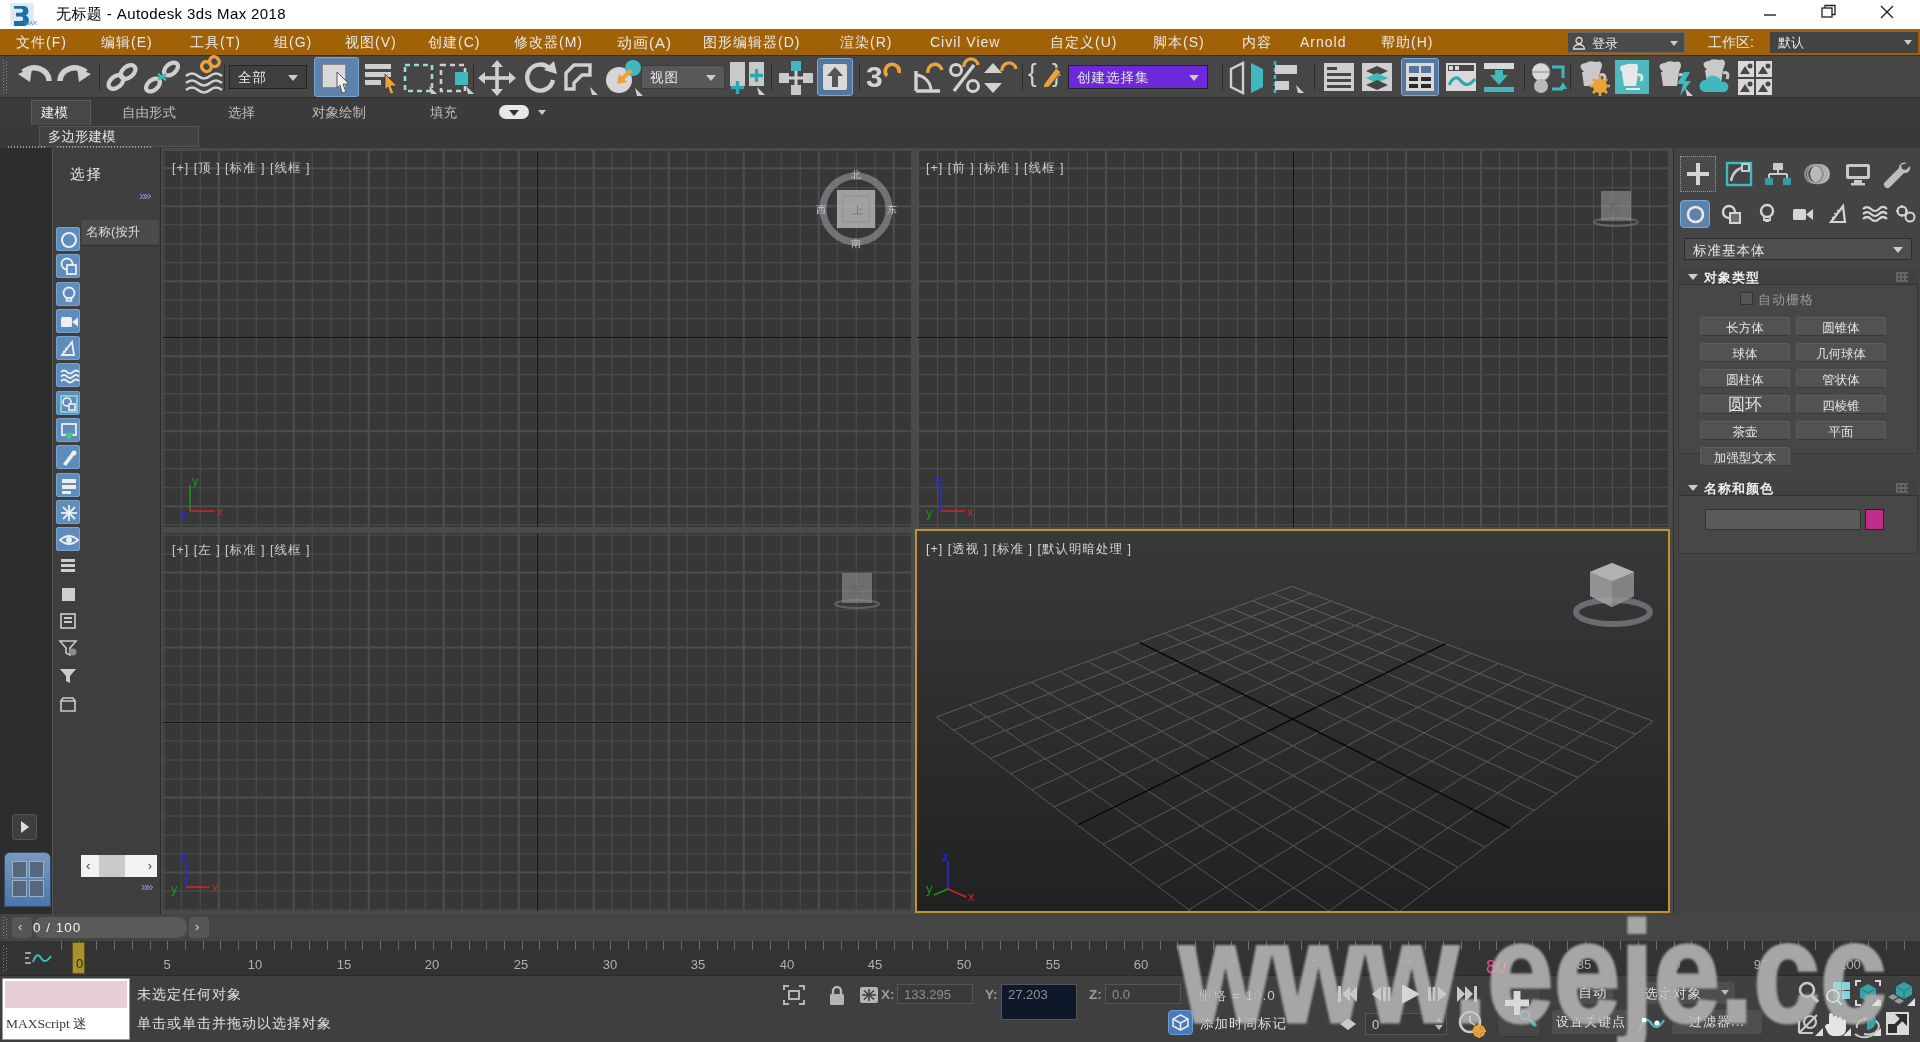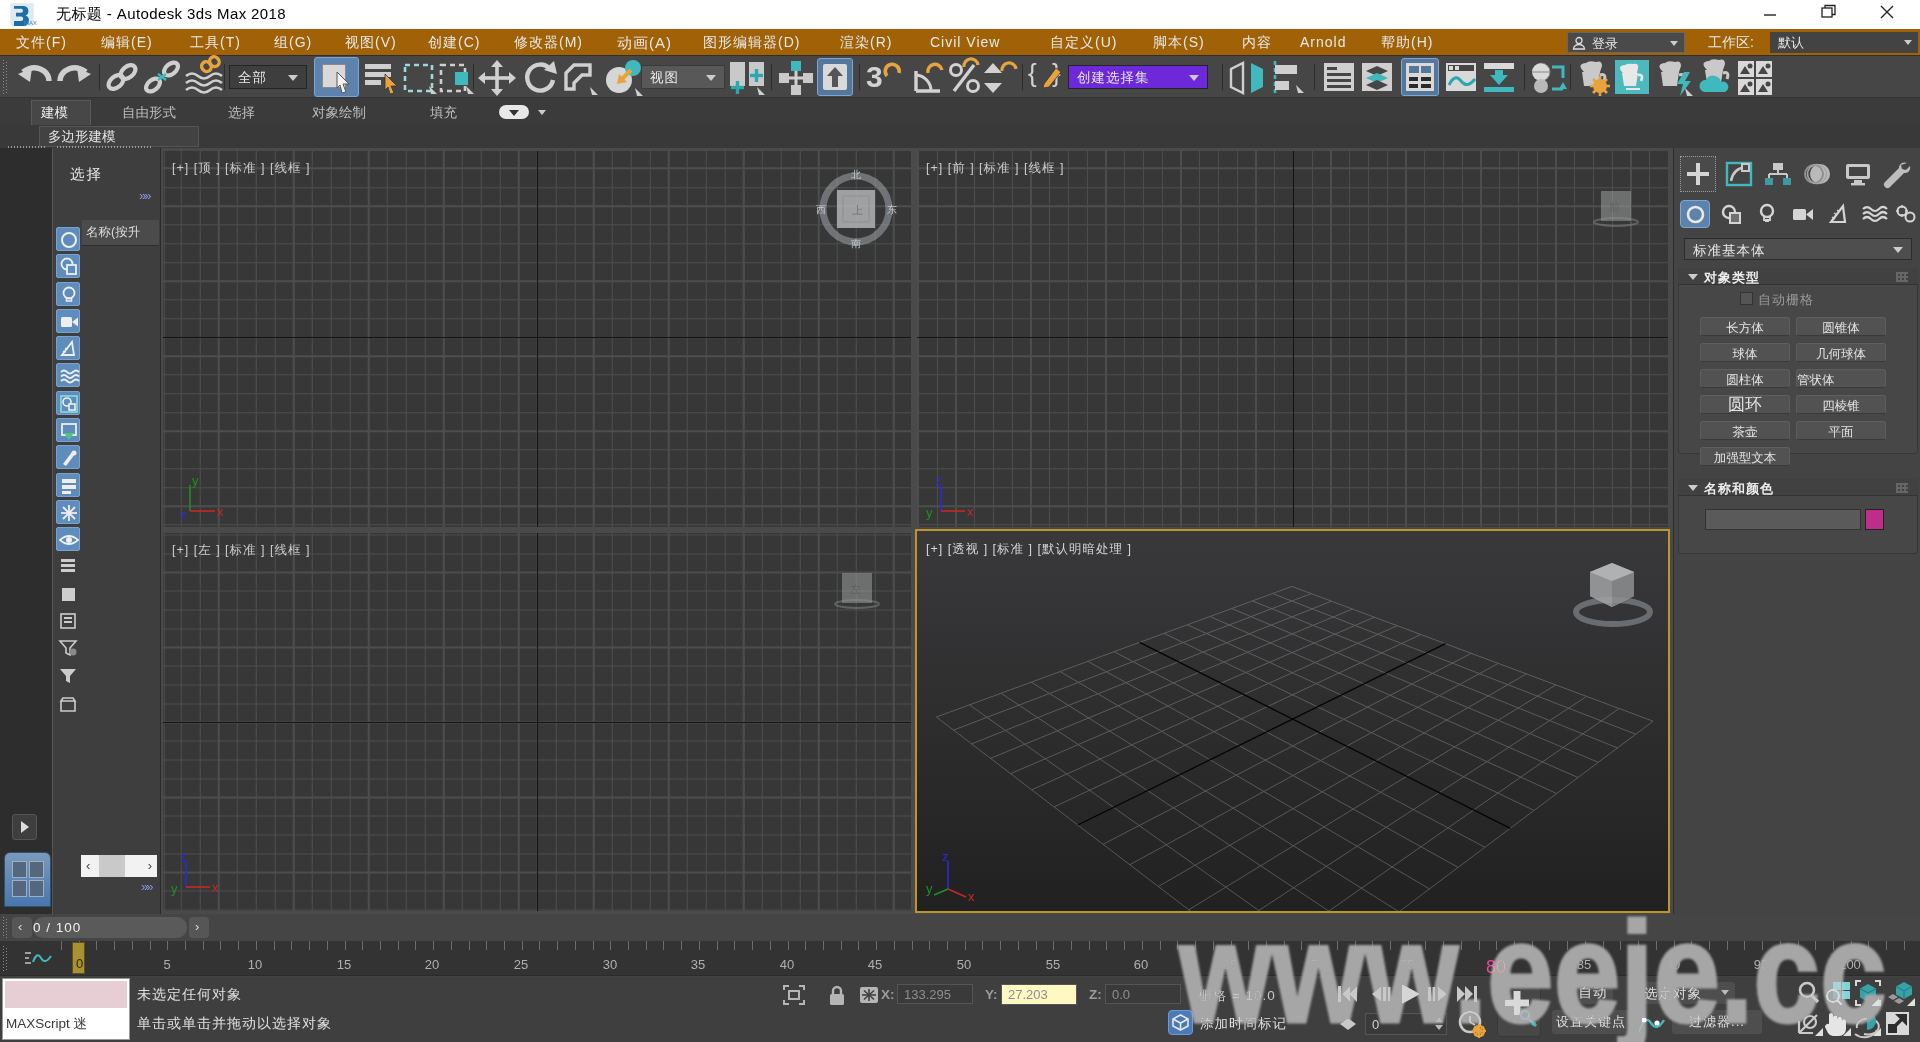--- a/index.html
+++ b/index.html
@@ -705,21 +705,21 @@
     <div class="tx" style="left:30px;top:121px;font-size:13px;font-weight:bold;color:#ececec;letter-spacing:1px">对象类型</div>
     <div class="ab" style="left:222px;top:124px;width:12px;height:10px;background:repeating-linear-gradient(to right,#777 0 2px,transparent 2px 4px),repeating-linear-gradient(to bottom,#777 0 2px,transparent 2px 4px);opacity:.7"></div>
     <div class="ab" style="left:66px;top:144px;width:13px;height:13px;background:#555;border:1px solid #333"></div>
     <div class="tx" style="left:84px;top:143px;font-size:13px;color:#989898;letter-spacing:1px">自动栅格</div>
     <div id="objbtns">
         <div class="ab" style="left:26px;top:169px;width:90px;height:19px;background:#525252;border:1px solid #5e5e5e;border-bottom-color:#3a3a3a;border-radius:3px;text-align:center"><span style="font-size:12.5px;color:#e3e3e3;line-height:18px">长方体</span></div>
         <div class="ab" style="left:122px;top:169px;width:90px;height:19px;background:#525252;border:1px solid #5e5e5e;border-bottom-color:#3a3a3a;border-radius:3px;text-align:center"><span style="font-size:12.5px;color:#e3e3e3;line-height:18px">圆锥体</span></div>
         <div class="ab" style="left:26px;top:195px;width:90px;height:19px;background:#525252;border:1px solid #5e5e5e;border-bottom-color:#3a3a3a;border-radius:3px;text-align:center"><span style="font-size:12.5px;color:#e3e3e3;line-height:18px">球体</span></div>
         <div class="ab" style="left:122px;top:195px;width:90px;height:19px;background:#525252;border:1px solid #5e5e5e;border-bottom-color:#3a3a3a;border-radius:3px;text-align:center"><span style="font-size:12.5px;color:#e3e3e3;line-height:18px">几何球体</span></div>
         <div class="ab" style="left:26px;top:221px;width:90px;height:19px;background:#525252;border:1px solid #5e5e5e;border-bottom-color:#3a3a3a;border-radius:3px;text-align:center"><span style="font-size:12.5px;color:#e3e3e3;line-height:18px">圆柱体</span></div>
-        <div class="ab" style="left:122px;top:221px;width:90px;height:19px;background:#525252;border:1px solid #5e5e5e;border-bottom-color:#3a3a3a;border-radius:3px;"><span style="font-size:12.5px;color:#e3e3e3;line-height:18px">管状体</span></div>
+        <div class="ab" style="left:122px;top:221px;width:90px;height:19px;background:#525252;border:1px solid #5e5e5e;border-bottom-color:#3a3a3a;border-radius:3px;text-align:center"><span style="font-size:12.5px;color:#e3e3e3;line-height:18px">管状体</span></div>
         <div class="ab" style="left:26px;top:247px;width:90px;height:19px;background:#525252;border:1px solid #5e5e5e;border-bottom-color:#3a3a3a;border-radius:3px;text-align:center"><span style="font-size:17px;color:#e3e3e3;line-height:18px">圆环</span></div>
         <div class="ab" style="left:122px;top:247px;width:90px;height:19px;background:#525252;border:1px solid #5e5e5e;border-bottom-color:#3a3a3a;border-radius:3px;text-align:center"><span style="font-size:12.5px;color:#e3e3e3;line-height:18px">四棱锥</span></div>
         <div class="ab" style="left:26px;top:273px;width:90px;height:19px;background:#525252;border:1px solid #5e5e5e;border-bottom-color:#3a3a3a;border-radius:3px;text-align:center"><span style="font-size:12.5px;color:#e3e3e3;line-height:18px">茶壶</span></div>
         <div class="ab" style="left:122px;top:273px;width:90px;height:19px;background:#525252;border:1px solid #5e5e5e;border-bottom-color:#3a3a3a;border-radius:3px;text-align:center"><span style="font-size:12.5px;color:#e3e3e3;line-height:18px">平面</span></div>
         <div class="ab" style="left:26px;top:299px;width:90px;height:19px;background:#525252;border:1px solid #5e5e5e;border-bottom-color:#3a3a3a;border-radius:3px;text-align:center"><span style="font-size:12.5px;color:#e3e3e3;line-height:18px">加强型文本</span></div>
       </div>
 
     <div class="ab" style="left:4px;top:331px;width:240px;height:75px;background:#474747;border:1px solid #383838;border-radius:3px"></div>
     <div class="ab" style="left:4px;top:331px;width:240px;height:17px;background:#414141;border-bottom:1px solid #333"></div>
     <div class="ab" style="left:14px;top:337px;border-left:5px solid transparent;border-right:5px solid transparent;border-top:6px solid #ccc"></div>
@@ -773,21 +773,21 @@
       <div class="tx" style="left:1673px;top:16px;font-size:13px;color:#b0b0b0;transform:translateX(-50%)">90</div>
       <div class="tx" style="left:1761px;top:16px;font-size:13px;color:#b0b0b0;transform:translateX(-50%)">95</div>
       <div class="tx" style="left:1850px;top:16px;font-size:13px;color:#b0b0b0;transform:translateX(-50%)">100</div>
     </div>
   <div class="ab" style="left:72px;top:1px;width:13px;height:32px;background:#a8922f;border:1px solid #5e511a"></div>
   <div class="tx" style="left:76px;top:15px;font-size:13px;color:#2a2a1a">0</div>
 </div>
 <div id="statusbar" class="ab" style="left:0;top:977px;width:1920px;height:65px;background:#3f3f3f">
   <div class="ab" style="left:2px;top:1px;width:128px;height:62px;background:#ffffff;border:1px solid #999"></div>
   <div class="ab" style="left:5px;top:4px;width:122px;height:27px;background:#e6ced4"></div>
-  <div class="tx" style="left:6px;top:38px;font-size:13.5px;color:#3a3a3a;font-family:Liberation Sans, sans-serif">MAXScript 迷</div>
+  <div class="tx" style="left:6px;top:38px;font-size:13.5px;color:#3a3a3a;font-family:Liberation Serif, serif">MAXScript 迷</div>
   <div class="tx" style="left:137px;top:9px;font-size:14px;color:#e0e0e0;letter-spacing:1px">未选定任何对象</div>
   <div class="tx" style="left:137px;top:38px;font-size:14px;color:#e0e0e0;letter-spacing:1px">单击或单击并拖动以选择对象</div>
   <svg class="ab" style="left:783px;top:8px" width="22" height="20" viewBox="0 0 22 20">
       <g fill="none" stroke="#b5b5b5" stroke-width="2">
         <path d="M1 5 v-4 h5 M16 1 h5 v4 M21 15 v4 h-5 M6 19 h-5 v-4"></path>
         <rect x="6" y="6" width="10" height="8"></rect>
       </g>
     </svg>
   <svg class="ab" style="left:828px;top:7px" width="18" height="22" viewBox="0 0 18 22">
       <rect x="2" y="10" width="14" height="11" rx="1.5" fill="#b5b5b5"></rect>
@@ -800,21 +800,21 @@
         <line x1="4" y1="10" x2="18" y2="10"></line>
         <line x1="6" y1="5.5" x2="16" y2="14.5"></line>
         <line x1="16" y1="5.5" x2="6" y2="14.5"></line>
       </g>
     </svg>
   <div class="tx" style="left:881px;top:10px;font-size:13.5px;color:#9c9c9c;font-weight:bold">X:</div>
   <div class="ab" style="left:897px;top:7px;width:76px;height:20px;background:#3a3a3a;border:1px solid #555">
       <div class="tx" style="left:6px;top:2px;font-size:13px;color:#8e8e8e">133.295</div>
     </div>
   <div class="tx" style="left:985px;top:10px;font-size:13.5px;color:#9c9c9c;font-weight:bold">Y:</div>
-  <div class="ab" style="left:1001px;top:7px;width:76px;height:21px;background:#fef9c3;border:1px solid #555">
+  <div class="ab" style="left:1001px;top:7px;width:76px;height:36px;background:#0f172a;border:1px solid #555">
       <div class="tx" style="left:6px;top:2px;font-size:13px;color:#8e8e8e">27.203</div>
     </div>
   <div class="tx" style="left:1089px;top:10px;font-size:13.5px;color:#9c9c9c;font-weight:bold">Z:</div>
   <div class="ab" style="left:1105px;top:7px;width:76px;height:20px;background:#3a3a3a;border:1px solid #555">
       <div class="tx" style="left:6px;top:2px;font-size:13px;color:#8e8e8e">0.0</div>
     </div>
   <div class="tx" style="left:1198px;top:10px;font-size:13.5px;color:#c8c8c8;letter-spacing:1px">栅格 = 10.0</div>
   <div class="ab" style="left:1168px;top:33px;width:25px;height:25px;background:#4a7ab8;border:1px solid #6a9ad8;border-radius:4px"></div>
   <svg class="ab" style="left:1172px;top:37px" width="17" height="17" viewBox="0 0 17 17">
       <polygon points="8.5,1 16,5 16,12 8.5,16 1,12 1,5" fill="none" stroke="#e8e8e8" stroke-width="1.6"></polygon>

